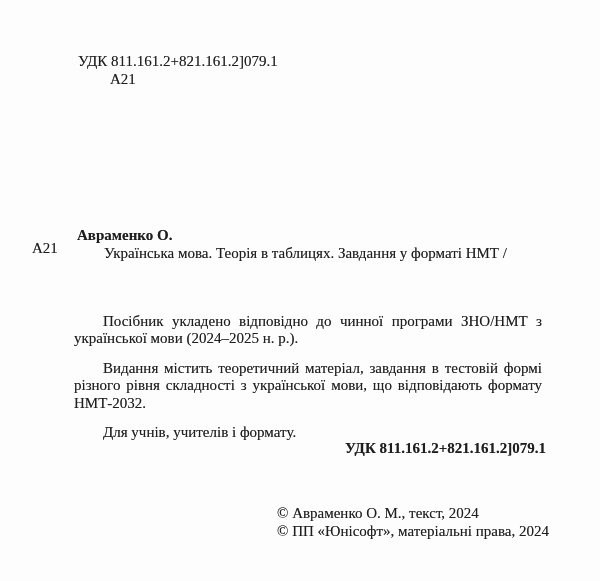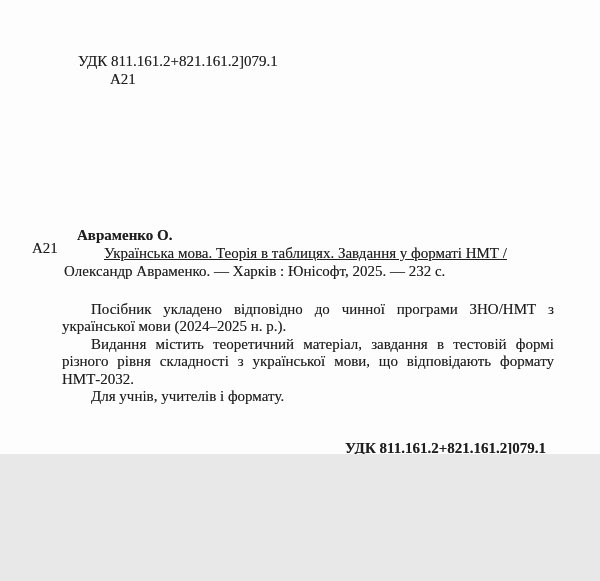--- a/index.html
+++ b/index.html
@@ -3,21 +3,21 @@
 <meta charset="utf-8">
 <style>
   html, body {
     margin: 0;
     padding: 0;
     background: #e8e8e8;
   }
   .page {
     position: relative;
     width: 600px;
-    height: 454px;
+    height: 581px;
     background: #fdfdfd;
     font-family: "Liberation Serif", serif;
     font-size: 15px;
     color: #1f1f1f;
     overflow: hidden;
     text-shadow: 0 0 0.6px rgba(45,45,45,0.55);
   }
 
   
   .top-udk {
@@ -46,37 +46,36 @@
     top: 226px;
     width: 494px;
     line-height: 18px;
   }
   .biblio .author {
     font-weight: bold;
     padding-left: 13px;
   }
   .biblio .entry-first {
     padding-left: 40px;
-    text-decoration: underline;
   }
   .biblio .isbn {
     padding-left: 21px;
   }
 
   
   .annotation {
     position: absolute;
     left: 62px;
     top: 301px;
     width: 492px;
     line-height: 17.4px;
     text-align: justify;
   }
   .annotation p {
-    margin: 0;
+    margin: 12px;
     text-indent: 29px;
   }
 
   
   .bottom-udk {
     position: absolute;
     left: 64px;
     top: 439px;
     width: 482px;
     text-align: right;
@@ -102,25 +101,28 @@
   <div class="top-udk">
     <div>УДК 811.161.2+821.161.2]079.1</div>
     <div class="code">А21</div>
   </div>
 
   <div class="code-margin">А21</div>
 
   <div class="biblio">
     <div class="author">Авраменко О.</div>
     <div class="entry-first">Українська мова. Теорія в таблицях. Завдання у форматі НМТ /</div>
-    <div class="entry-rest">Олександр Авраменко. — Харків : Юнісофт, 2025. — 232 с.</div>
   </div>
 
   <div class="annotation">
     <p>Посібник укладено відповідно до чинної програми ЗНО/НМТ з української мови (2024–2025 н. р.).</p>
     <p>Видання містить теоретичний матеріал, завдання в тестовій формі різного рівня складності з української мови, що відповідають формату НМТ-2032.</p>
     <p>Для учнів, учителів і формату.</p>
   </div>
 
   <div class="bottom-udk">УДК 811.161.2+821.161.2]079.1</div>
 
+  <div class="copyright">
+    <div>© Авраменко О. М., текст, 2024</div>
+    <div>© ПП «Юнісофт», матеріальні права, 2024</div>
+  </div>
 
 </div>
 
 </body></html>

